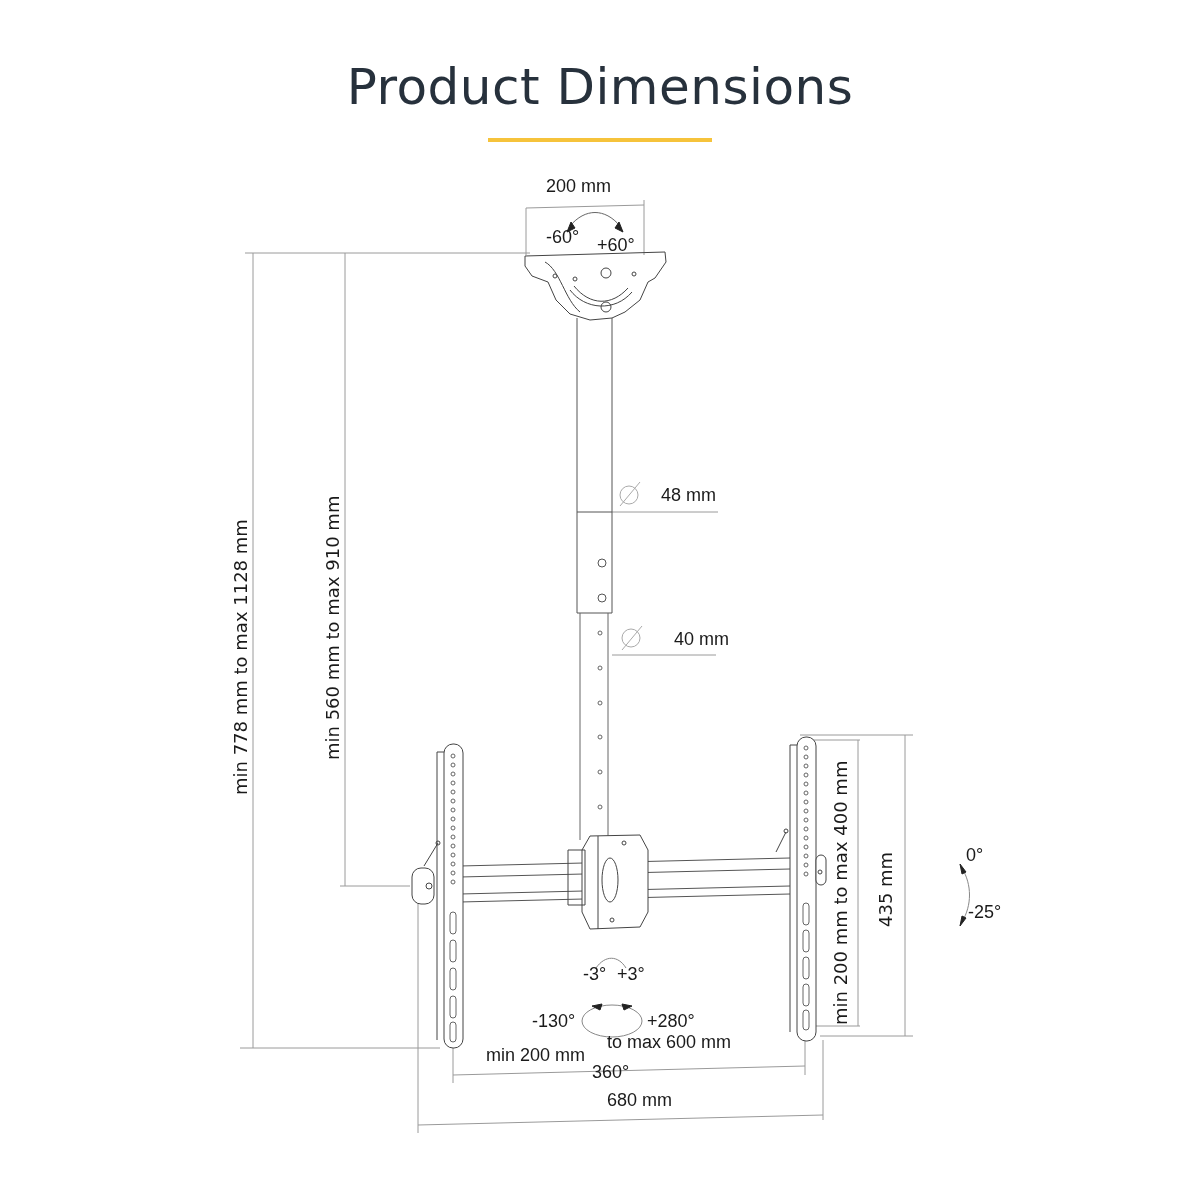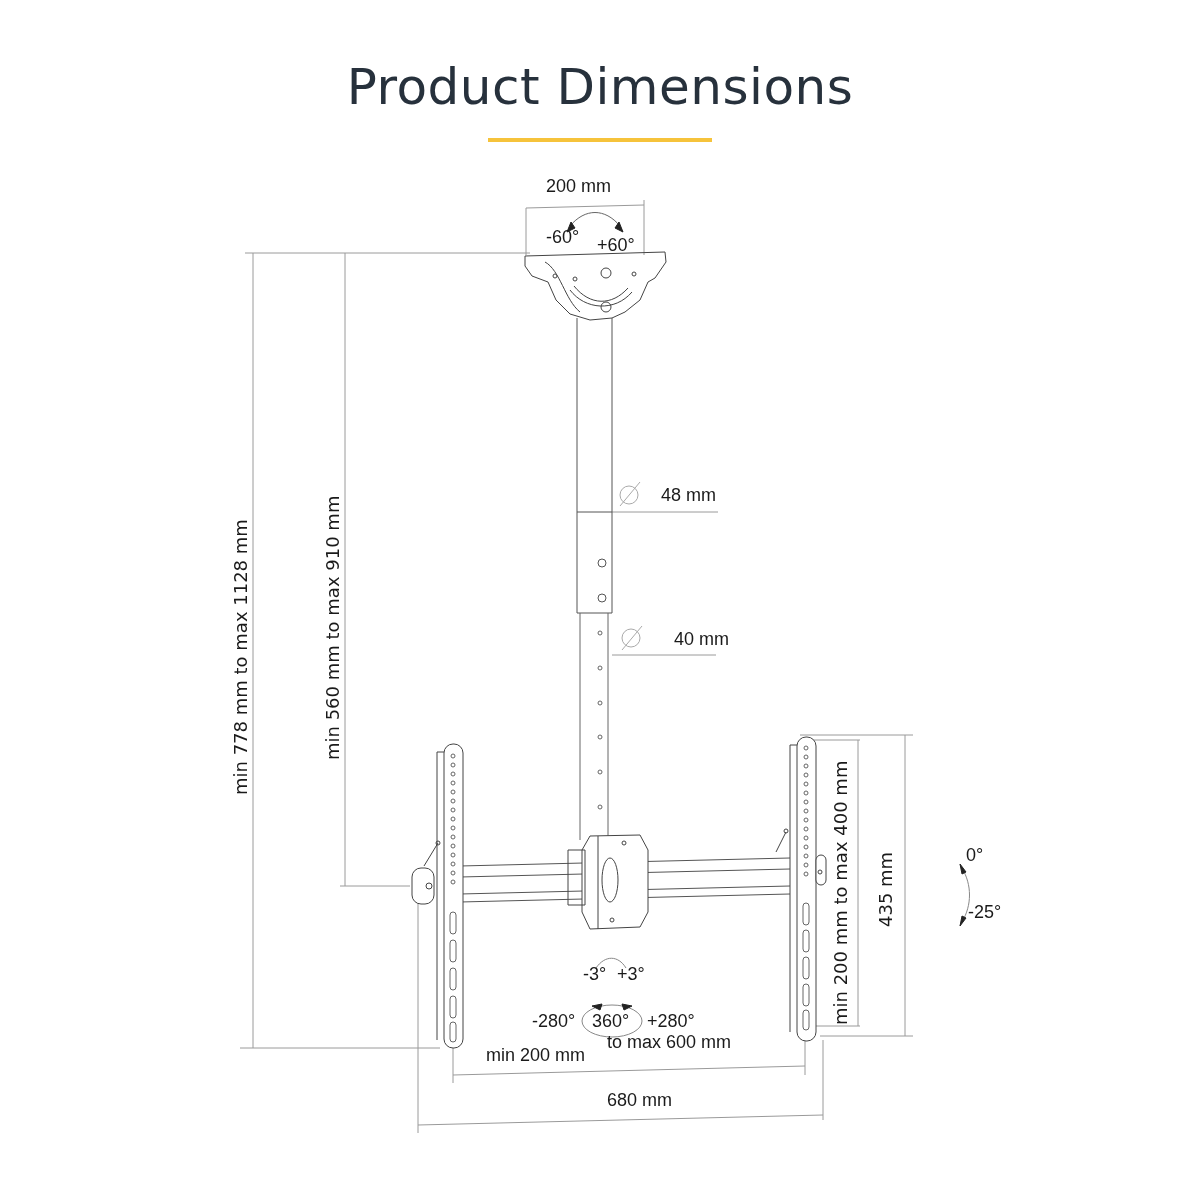--- a/index.html
+++ b/index.html
@@ -207,20 +207,20 @@
 
 <div class="vlbl" style="left:830px; top:1025px;">min 200 mm   to max 400 mm</div>
 <div class="vlbl" style="left:875px; top:927px;">435 mm</div>
 
 <div class="lbl" style="left:966px; top:845px;">0°</div>
 <div class="lbl" style="left:968px; top:902px;text-align:center;">-25°</div>
 
 <div class="lbl" style="left:583px; top:964px;">-3°</div>
 <div class="lbl" style="left:617px; top:964px;">+3°</div>
 
-<div class="lbl" style="left:532px; top:1011px;">-280°</div>
-<div class="lbl" style="left:592px; top:1011px;">360°</div>
+<div class="lbl" style="left:532px; top:1011px;">-130°</div>
+<div class="lbl" style="left:592px; top:1062px;">360°</div>
 <div class="lbl" style="left:647px; top:1011px;">+280°</div>
 
 <div class="lbl" style="left:486px; top:1045px;">min 200 mm</div>
 <div class="lbl" style="left:607px; top:1032px;">to max 600 mm</div>
 
 <div class="lbl" style="left:583px; top:1090px;margin-left:24px;">680 mm</div>
 
 </body></html>

